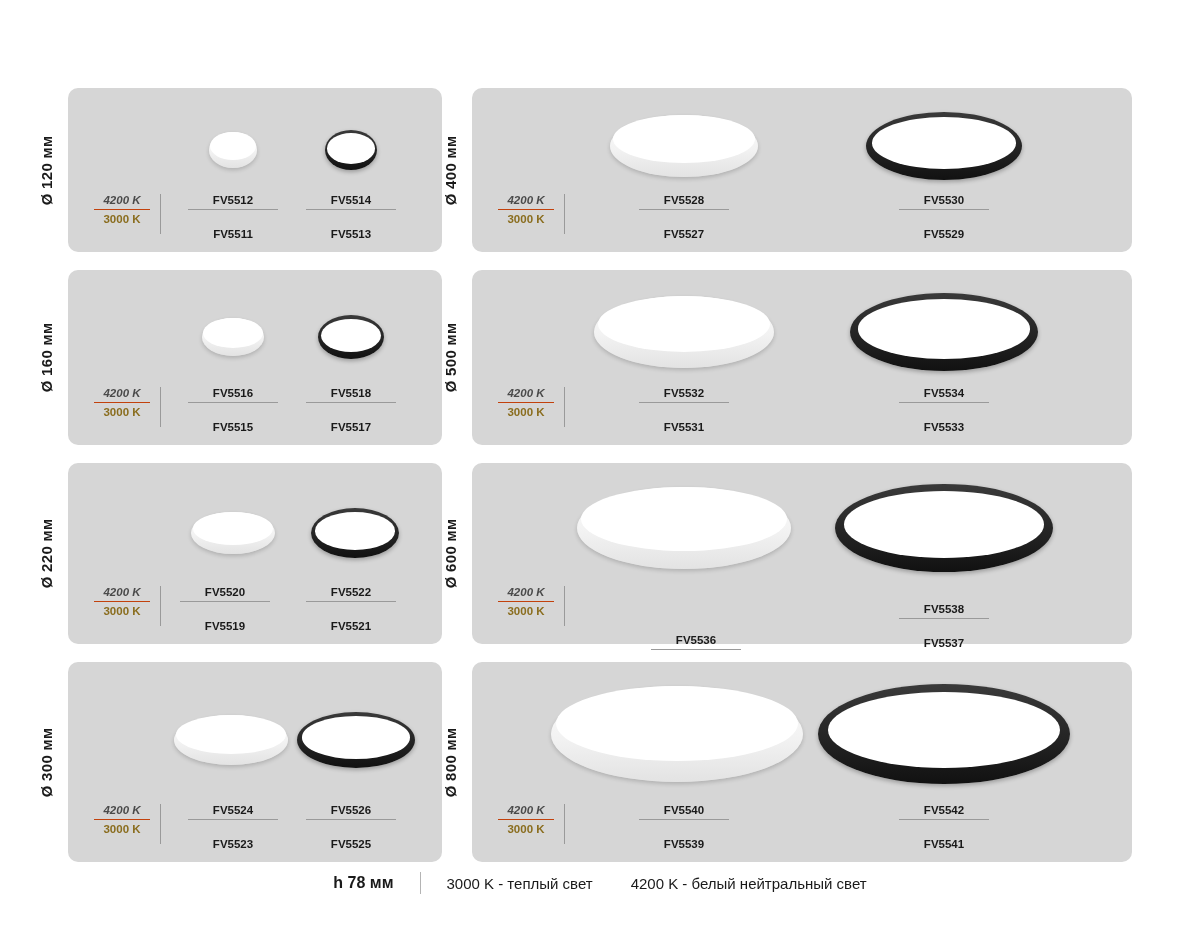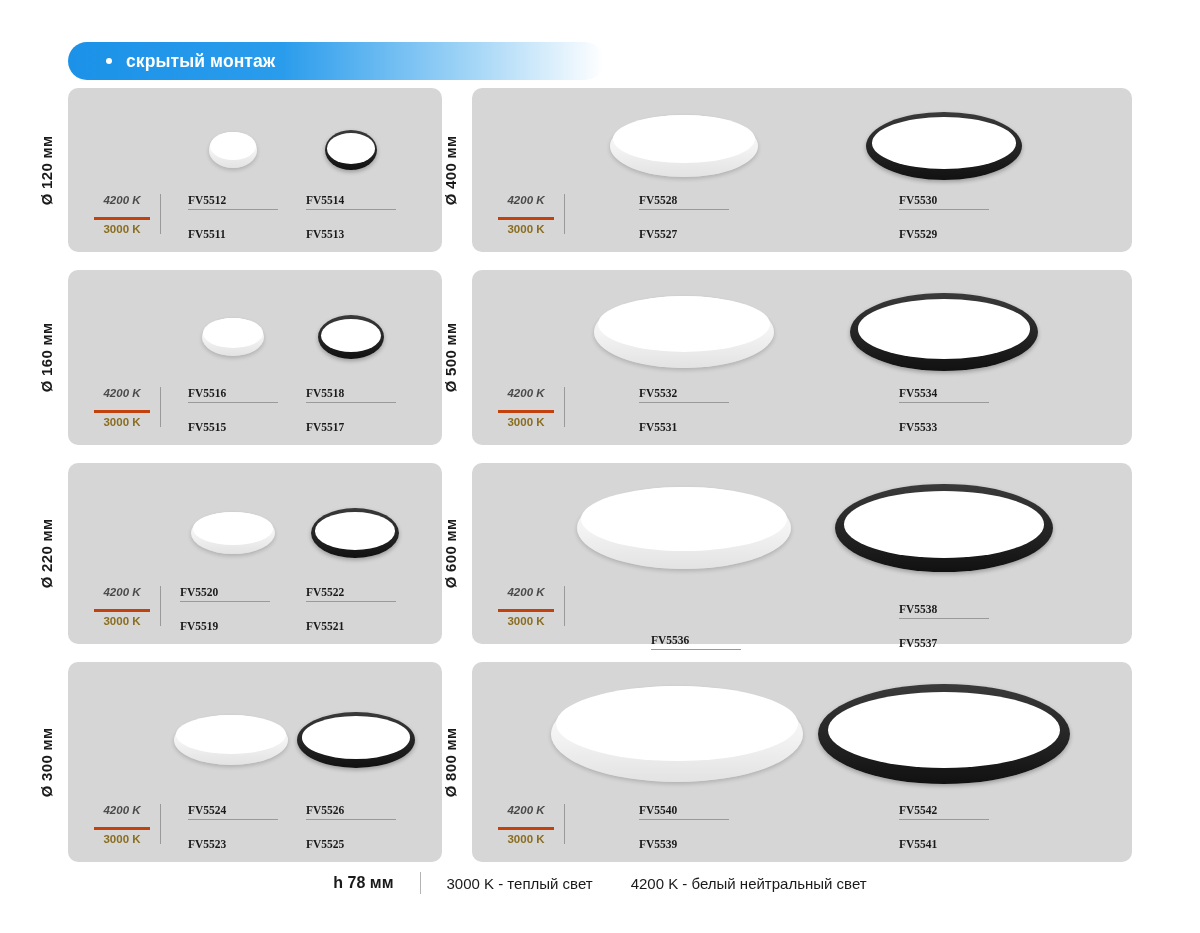--- a/index.html
+++ b/index.html
@@ -132,38 +132,37 @@
   .kelvin{
     position:absolute;
     left:26px;
     top:0;
     width:56px;
     text-align:center;
     font-size:11.5px;
     font-weight:bold;
   }
   .kelvin .k1{ color:#4a4a4a; padding:2px 0 3px;font-style:italic;}
-  .kelvin .k2{ color:#8a6d1e; padding:3px 0 2px; border-top:3px solid #c2410c;margin-top:8px;}
+  .kelvin .k2{ color:#8a6d1e; padding:3px 0 2px; border-top:1px solid #c2410c;}
   .kdiv{
     position:absolute;
     left:92px;
     top:2px;
     width:1px;height:40px;
     background:#9a9a9a;
   }
   .codes{
     position:absolute;
     top:0;
-    text-align:left;
+    text-align:center;
     font-size:11.5px;
     font-weight:bold;
     color:#1a1a1a;
     width:90px;
     transform:translateX(-50%);
-    font-family:Liberation Serif, serif;
   }
   .codes .c1{padding:2px 0 3px;}
   .codes .c2{padding:18px 0 2px;border-top:1px solid #9a9a9a;}
 
   
   .footer{
     position:absolute;
     left:0;right:0;
     top:872px;
     display:flex;
@@ -178,24 +177,20 @@
     width:1px;height:22px;
     background:#b4b4b4;
     margin:0 26px;
   }
   .footer .t1{margin-right:38px;}
 </style>
 </head>
 <body>
 
 <div class="banners">
-  <div class="banner banner-right">
-    <span class="dot"></span>
-    <span class="btxt">скрытый монтаж</span>
-  </div>
 </div>
 
 <div class="grid">
 
   <div class="row row1">
 
     <div class="card small">
       <div class="dia">
           <span>Ø 120 мм</span>
         </div>

